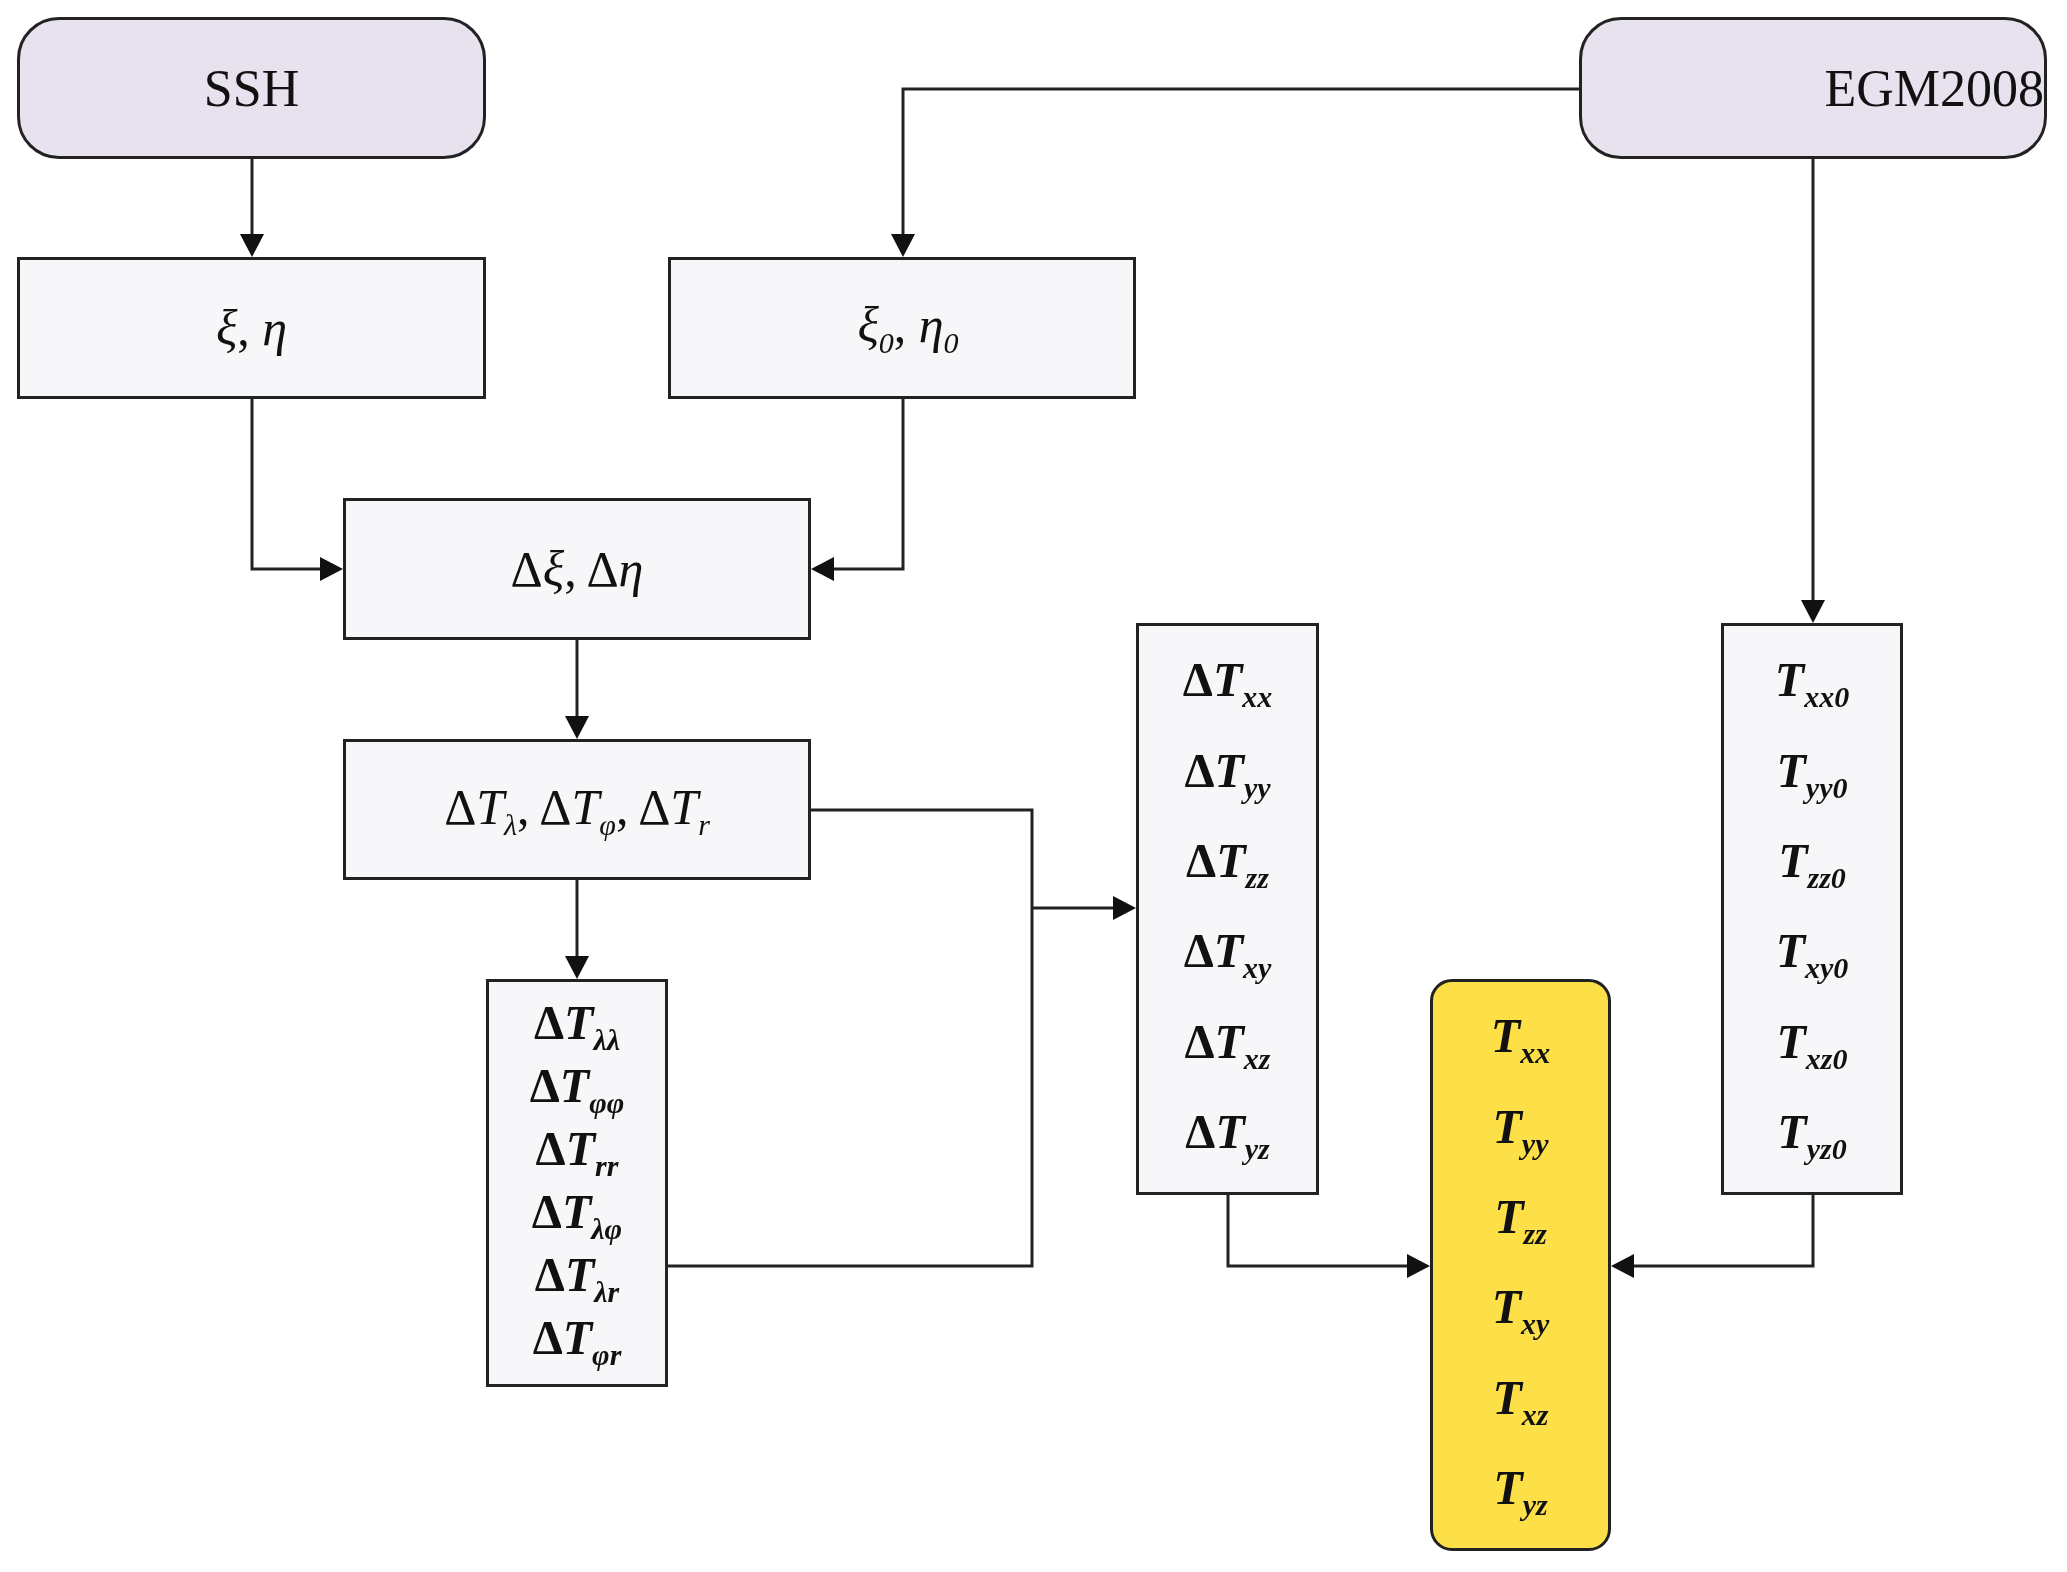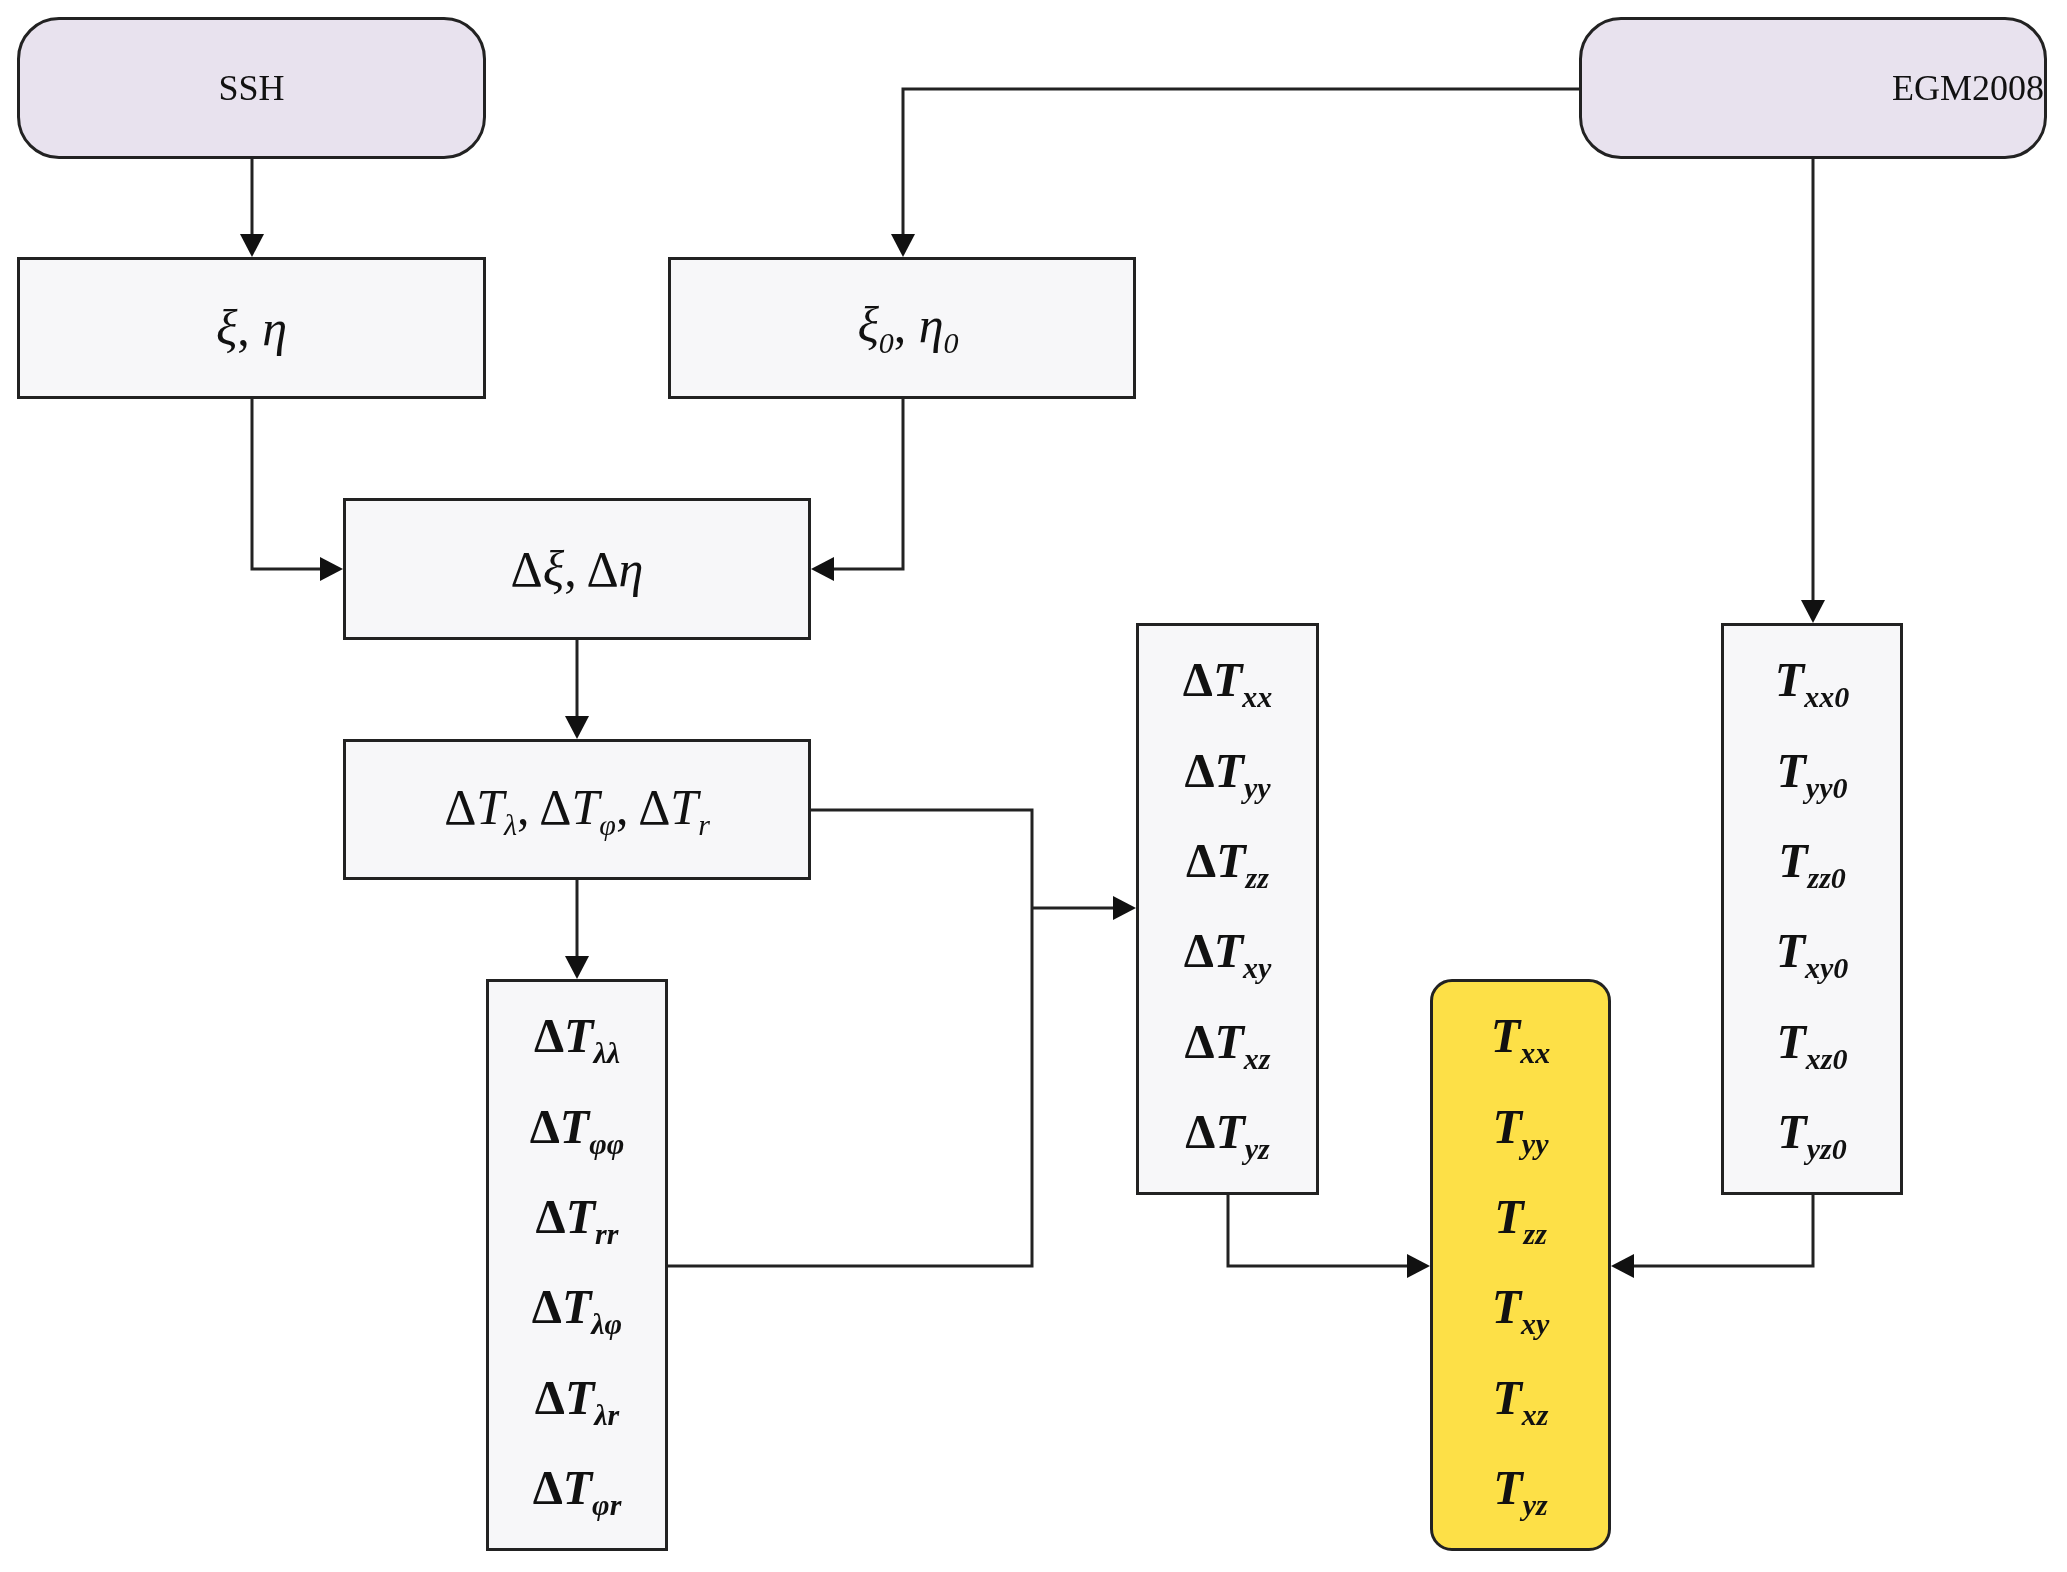--- a/index.html
+++ b/index.html
@@ -3,21 +3,21 @@
 <meta charset="utf-8">
 <style>
   html, body { margin: 0; padding: 0; background: #ffffff; }
   body { width: 2067px; height: 1572px; position: relative; overflow: hidden;
          font-family: "Liberation Serif", "DejaVu Serif", serif; color: #111; }
   svg.wires { position: absolute; left: 0; top: 0; }
   .node { position: absolute; box-sizing: border-box; border: 3px solid #222;
           background: #f7f7f9; display: flex; align-items: center; justify-content: center; }
   .node.source { background: #e8e2ee; border-radius: 42px; }
   .node.result { background: #fde047; border-radius: 22px; }
-  .label { font-size: 36px; white-space: nowrap; }
+  .label { font-size: 52px; white-space: nowrap; }
   .math { font-size: 50px; white-space: nowrap; font-style: italic; }
   .math .up { font-style: normal; }
   .math sub { font-size: 30px; font-style: italic; vertical-align: -0.35em; }
   .stack { flex-direction: column; justify-content: space-around; padding: 12px 0; }
   .stack .math { font-size: 48px; font-weight: bold; }
 </style>
 </head>
 <body>
 
 <svg class="wires" width="2067" height="1572">
@@ -80,21 +80,21 @@
 </div>
 
 <div class="node" style="left:343px;top:498px;width:468px;height:142px;">
   <span class="math"><span class="up">Δ</span><span>ξ</span><span class="up">, </span><span class="up">Δ</span><span>η</span></span>
 </div>
 
 <div class="node" style="left:343px;top:739px;width:468px;height:141px;justify-content:center;">
   <span class="math"><span class="up">Δ</span><span>T</span><sub>λ</sub><span class="up">, </span><span class="up">Δ</span><span>T</span><sub>φ</sub><span class="up">, </span><span class="up">Δ</span><span>T</span><sub>r</sub></span>
 </div>
 
-<div class="node stack" style="left:486px;top:979px;width:182px;height:572px;">
+<div class="node stack" style="left:486px;top:979px;width:182px;height:408px;">
   <span class="math"><span class="up">Δ</span><span>T</span><sub>λλ</sub></span>
   <span class="math"><span class="up">Δ</span><span>T</span><sub>φφ</sub></span>
   <span class="math"><span class="up">Δ</span><span>T</span><sub>rr</sub></span>
   <span class="math"><span class="up">Δ</span><span>T</span><sub>λφ</sub></span>
   <span class="math"><span class="up">Δ</span><span>T</span><sub>λr</sub></span>
   <span class="math"><span class="up">Δ</span><span>T</span><sub>φr</sub></span>
 </div>
 
 <div class="node stack" style="left:1136px;top:623px;width:183px;height:572px;">
   <span class="math"><span class="up">Δ</span><span>T</span><sub>xx</sub></span>

